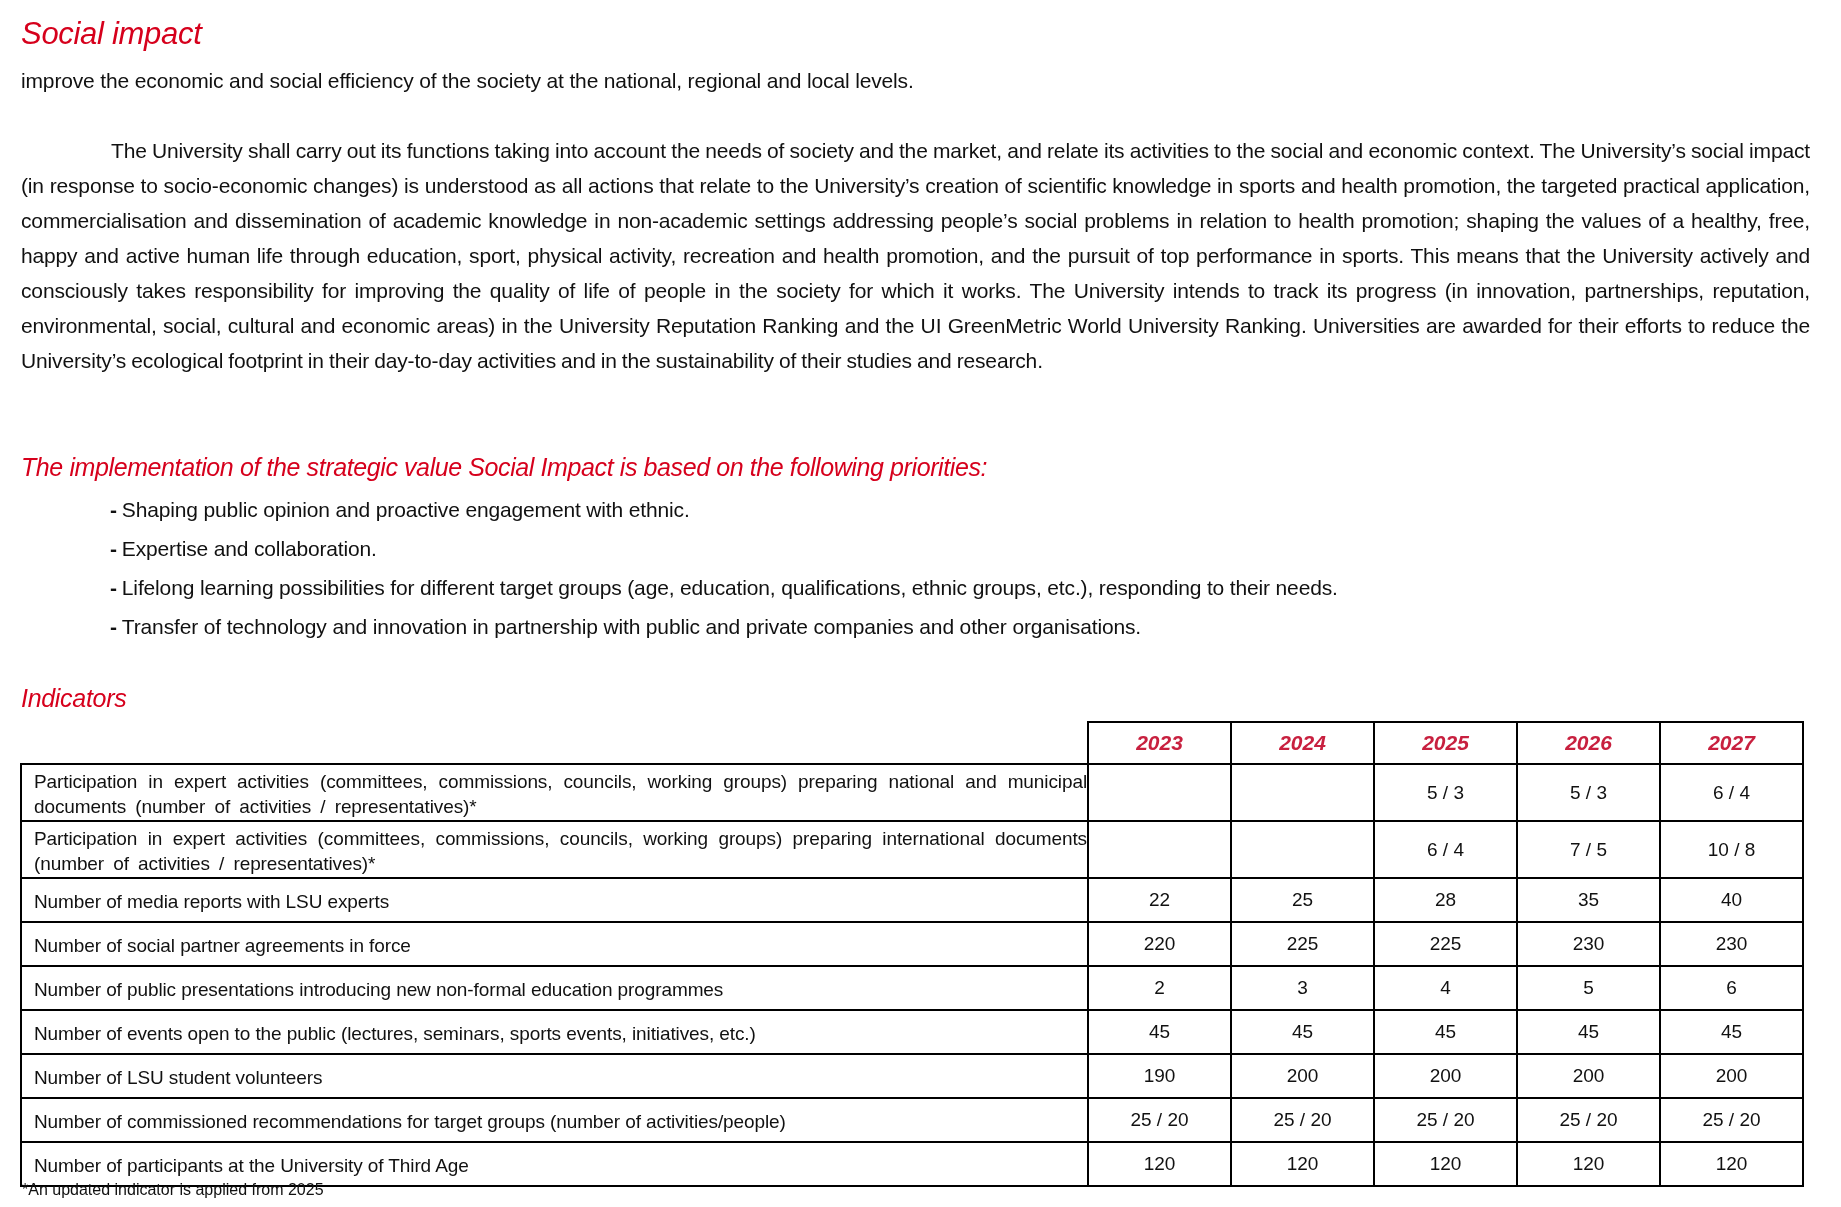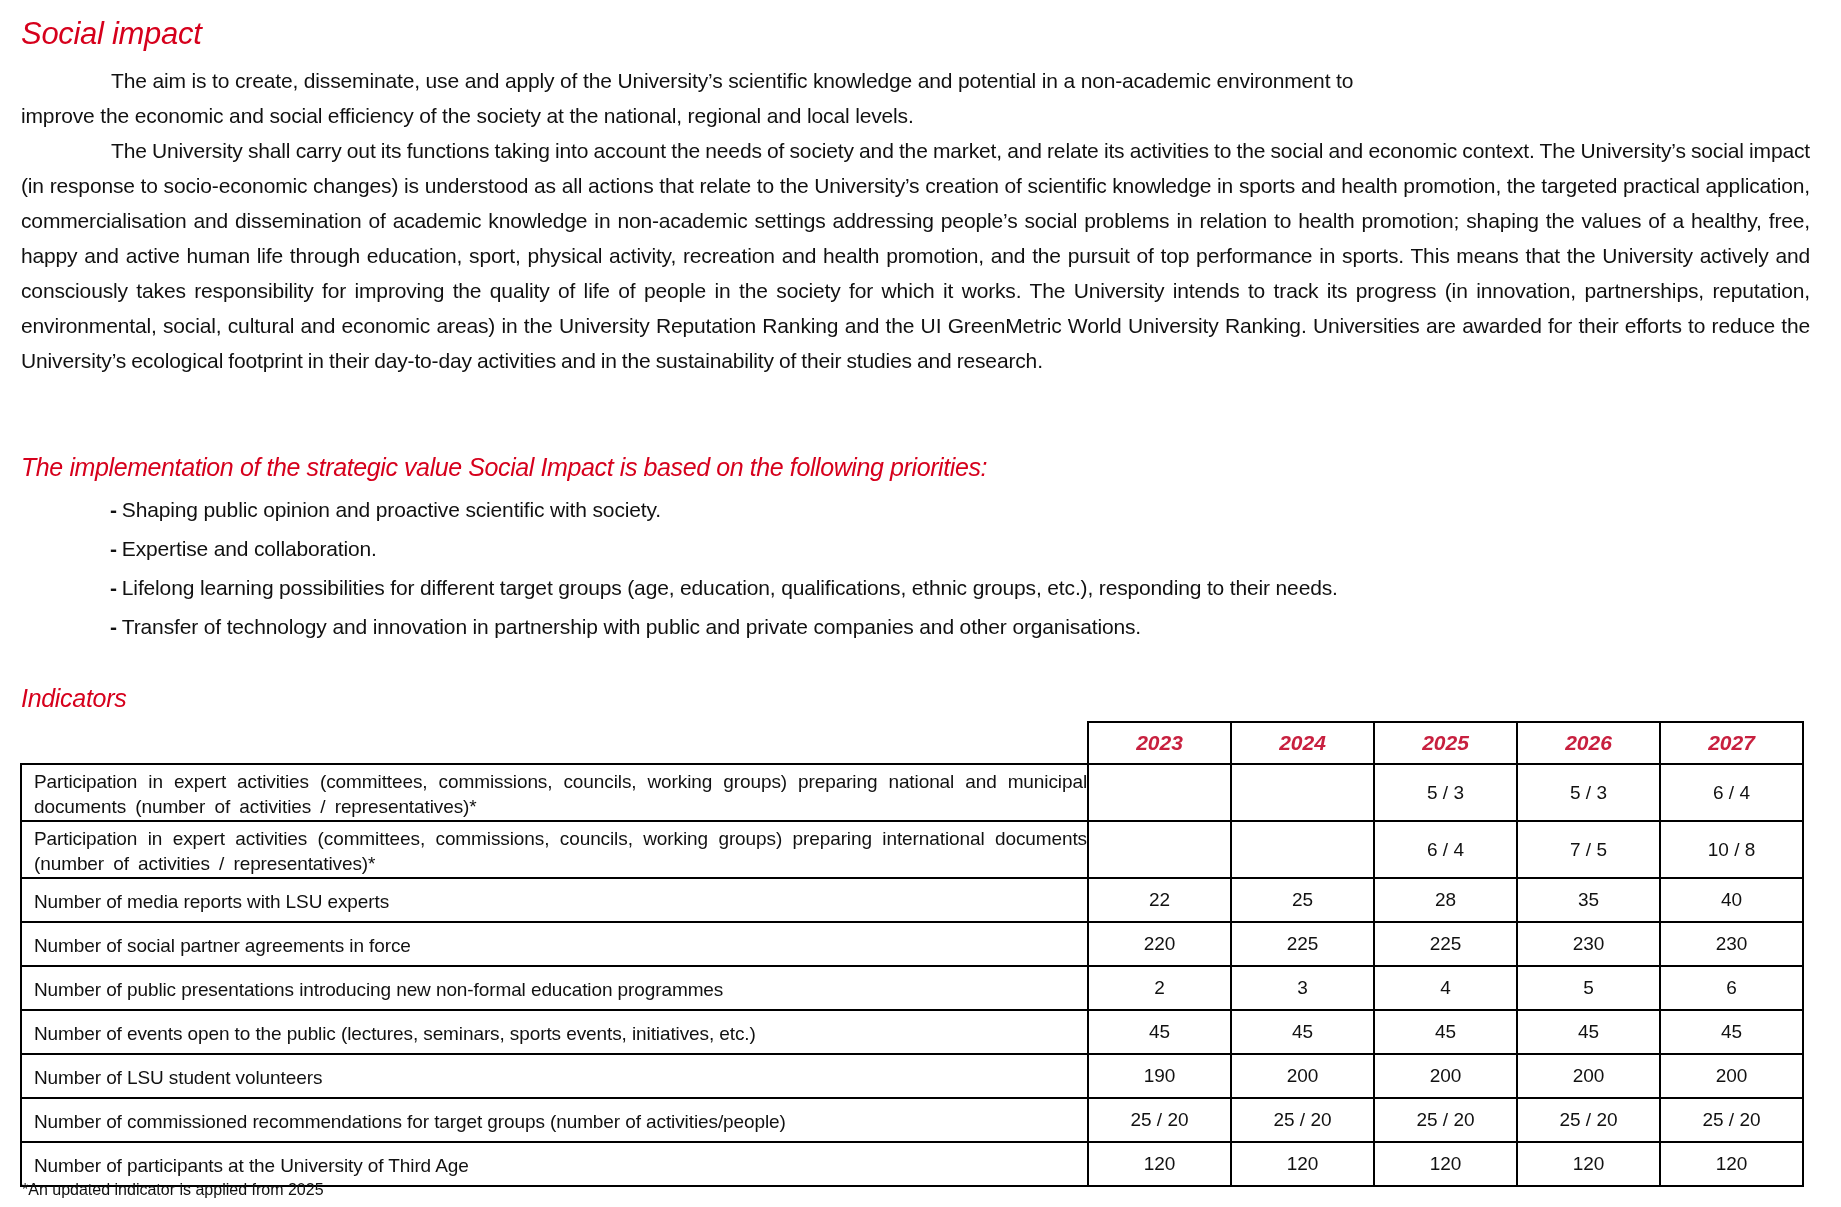--- a/index.html
+++ b/index.html
@@ -115,30 +115,29 @@
     font-size: 16px;
     color: #111;
   }
 </style>
 </head>
 <body>
 
 <h1 id="title" class="heading">Social impact</h1>
 
 <p id="para-1" class="para">
-  <span class="line"><span class="indent"></span><span>The aim is to create, disseminate, use and apply of the University’s scientific knowledge and potential in a non-academic environment to</span></span>
   <span class="line">improve the economic and social efficiency of the society at the national, regional and local levels.</span>
 </p>
 
 <p id="para-2" class="para"><span class="indent"></span><span>The University shall carry out its functions taking into account the needs of society and the market, and relate its activities to the social and economic context. The University’s social impact (in response to socio-economic changes) is understood as all actions that relate to the University’s creation of scientific knowledge in sports and health promotion, the targeted practical application, commercialisation and dissemination of academic knowledge in non-academic settings addressing people’s social problems in relation to health promotion; shaping the values of a healthy, free, happy and active human life through education, sport, physical activity, recreation and health promotion, and the pursuit of top performance in sports. This means that the University actively and consciously takes responsibility for improving the quality of life of people in the society for which it works. The University intends to track its progress (in innovation, partnerships, reputation, environmental, social, cultural and economic areas) in the University Reputation Ranking and the UI GreenMetric World University Ranking. Universities are awarded for their efforts to reduce the University’s ecological footprint in their day-to-day activities and in the sustainability of their studies and research.</span></p>
 
 <h2 id="priorities-heading" class="heading">The implementation of the strategic value Social Impact is based on the following priorities:</h2>
 
 <ul id="priority-list">
-  <li><span class="dash">-</span><span>Shaping public opinion and proactive scientific with society.</span></li>
+  <li><span class="dash">-</span><span>Shaping public opinion and proactive engagement with ethnic.</span></li>
   <li><span class="dash">-</span><span>Expertise and collaboration.</span></li>
   <li><span class="dash">-</span><span>Lifelong learning possibilities for different target groups (age, education, qualifications, ethnic groups, etc.), responding to their needs.</span></li>
   <li><span class="dash">-</span><span>Transfer of technology and innovation in partnership with public and private companies and other organisations.</span></li>
 </ul>
 
 <h2 id="indicators-heading" class="heading">Indicators</h2>
 
 <table id="indicators-table">
   <thead>
     <tr>

